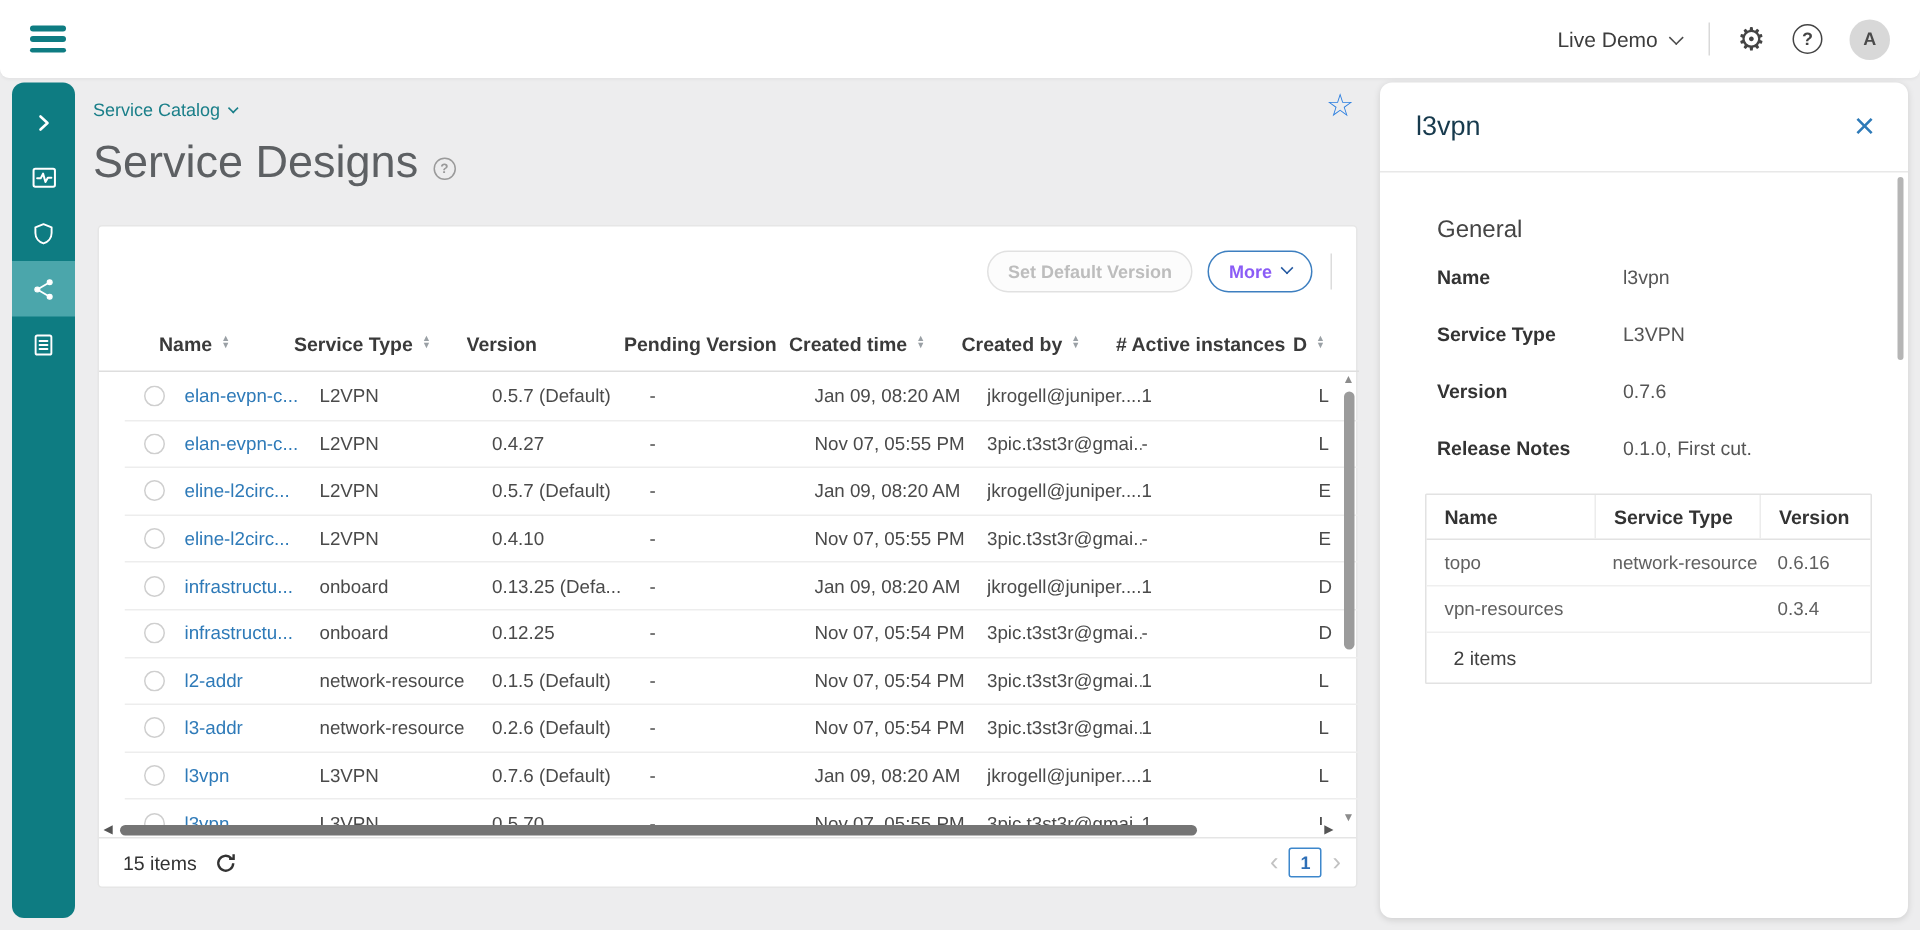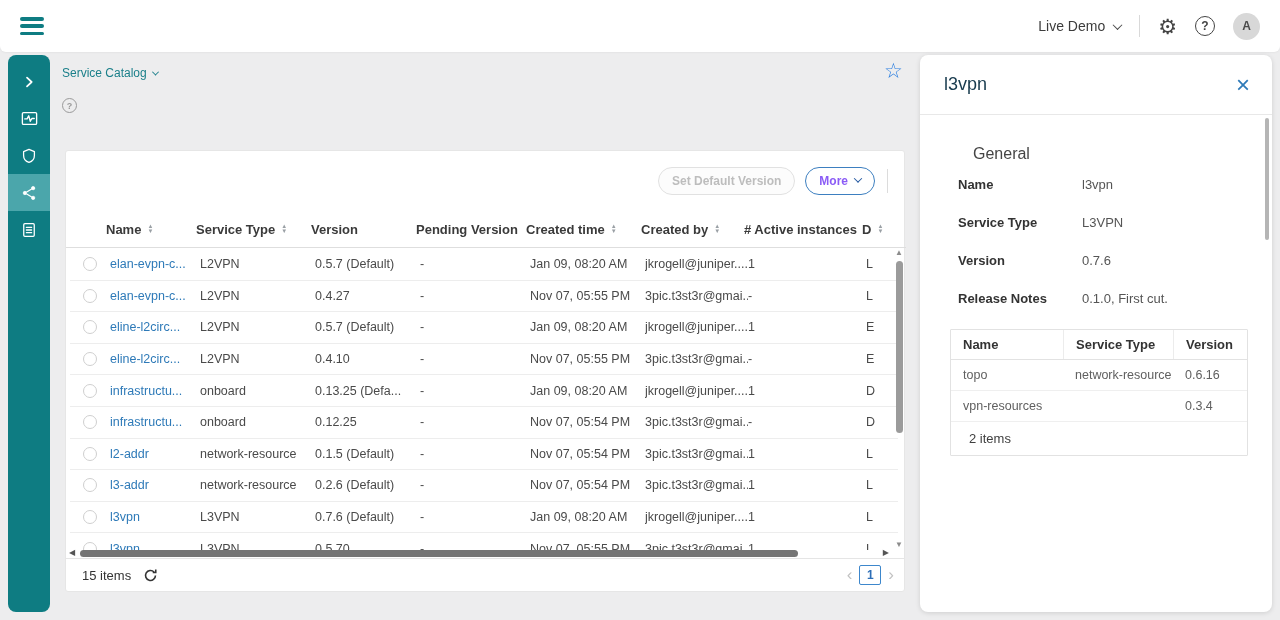--- a/index.html
+++ b/index.html
@@ -47,21 +47,21 @@
   .btn-disabled{border:1px solid #e1e1e1;color:#bdbdbd;background:#fcfcfc;}
   .btn-more{border:1px solid #3d7fc0;color:#8b5cf6;}
   .btn-more .chev{width:6px;height:6px;border-color:#2257a0;margin-top:-2px;}
   .toolbar-divider{width:1px;height:24px;background:#dcdcdc;margin-left:2px;}
 
   
   .thead{position:absolute;left:0;top:60px;width:840px;height:37px;display:flex;align-items:center;border-bottom:1px solid #dedede;overflow:hidden;}
   .th{display:flex;align-items:center;font-size:13px;font-weight:700;color:#3a3a3a;white-space:nowrap;overflow:hidden;}
   .sort{display:inline-flex;flex-direction:column;margin-left:6px;cursor:pointer;}
   .sort span{font-size:6px;color:#9aa0a5;height:5px;line-height:5px;display:block;}
-  .tbody{position:absolute;left:4px;top:98px;width:828px;height:301px;overflow:hidden;}
+  .tbody{position:absolute;left:17px;top:98px;width:828px;height:301px;overflow:hidden;}
   .tr{display:flex;align-items:center;height:31.6px;border-bottom:1px solid #ededed;width:876px;}
   .td{white-space:nowrap;overflow:hidden;font-size:12.5px;color:var(--text-mid);}
   .col-radio{flex:0 0 40px;width:40px;display:flex;justify-content:center;}
   .col-name{flex:0 0 90px;width:90px;}
   .col-type{flex:0 0 115px;width:115px;}
   .col-version{flex:0 0 105px;width:105px;}
   .col-pending{flex:0 0 110px;width:110px;}
   .col-ctime{flex:0 0 115px;width:115px;}
   .col-cby{flex:0 0 103px;width:103px;}
   .col-active{flex:0 0 118px;width:118px;}
@@ -89,21 +89,21 @@
   .pagination{display:flex;align-items:center;gap:7px;margin-right:10px;}
   .pg-chev{font-size:17px;color:#c2c2c2;cursor:pointer;line-height:1;margin-top:-2px;}
   .pg-box{min-width:22px;height:20px;border:1px solid #3d87cc;border-radius:2px;color:var(--accent-blue);font-size:12px;font-weight:700;display:flex;align-items:center;justify-content:center;cursor:pointer;}
 
   
   .panel{position:absolute;left:920px;top:55px;width:352px;height:557px;background:#fff;border-radius:8px;box-shadow:0 1px 5px rgba(0,0,0,0.13);}
   .panel-header{height:60px;border-bottom:1px solid #e8e8e8;display:flex;align-items:center;justify-content:space-between;padding:0 22px 0 24px;}
   .panel-title{font-size:18px;font-weight:500;color:#173a4d;}
   .panel-close{font-size:24px;color:var(--link-blue);cursor:pointer;line-height:1;font-weight:400;}
   .panel-body{padding:30px 22px 0 30px;}
-  .section-h{font-size:16px;font-weight:500;color:#454545;margin-left:23px;}
+  .section-h{font-size:16px;font-weight:500;color:#454545;margin-left:8px;}
   .fields{margin-top:14px;margin-left:8px;}
   .field{display:flex;margin-bottom:23px;}
   .field-label{width:124px;font-size:13px;font-weight:700;color:#333;}
   .field-value{font-size:13px;color:#555;}
   .deps-h{margin-top:18px;}
   .deps-table{margin-top:12px;width:298px;border:1px solid #e2e2e2;border-radius:1px;}
   .dep-row{display:flex;align-items:center;}
   .dep-head{height:30px;border-bottom:1px solid #e2e2e2;}
   .dep-th{font-size:13px;font-weight:700;color:#333;padding-left:12px;height:100%;display:flex;align-items:center;}
   .dep-th + .dep-th{border-left:1px solid #ececec;}
@@ -173,20 +173,21 @@
         </svg>
     </div>
   </div>
 
   <div class="breadcrumb">
     <span>Service Catalog</span>
     <span class="chev"></span>
   </div>
   <div class="fav-star">☆</div>
   <div class="page-title">
+    <span>Service Designs</span>
     <span class="title-help">?</span>
   </div>
 
   <div class="card">
     <div class="toolbar">
       <button class="btn btn-disabled" aria-disabled="true">Set Default Version</button>
       <button class="btn btn-more">
         <span>More</span>
         <span class="chev"></span>
       </button>

